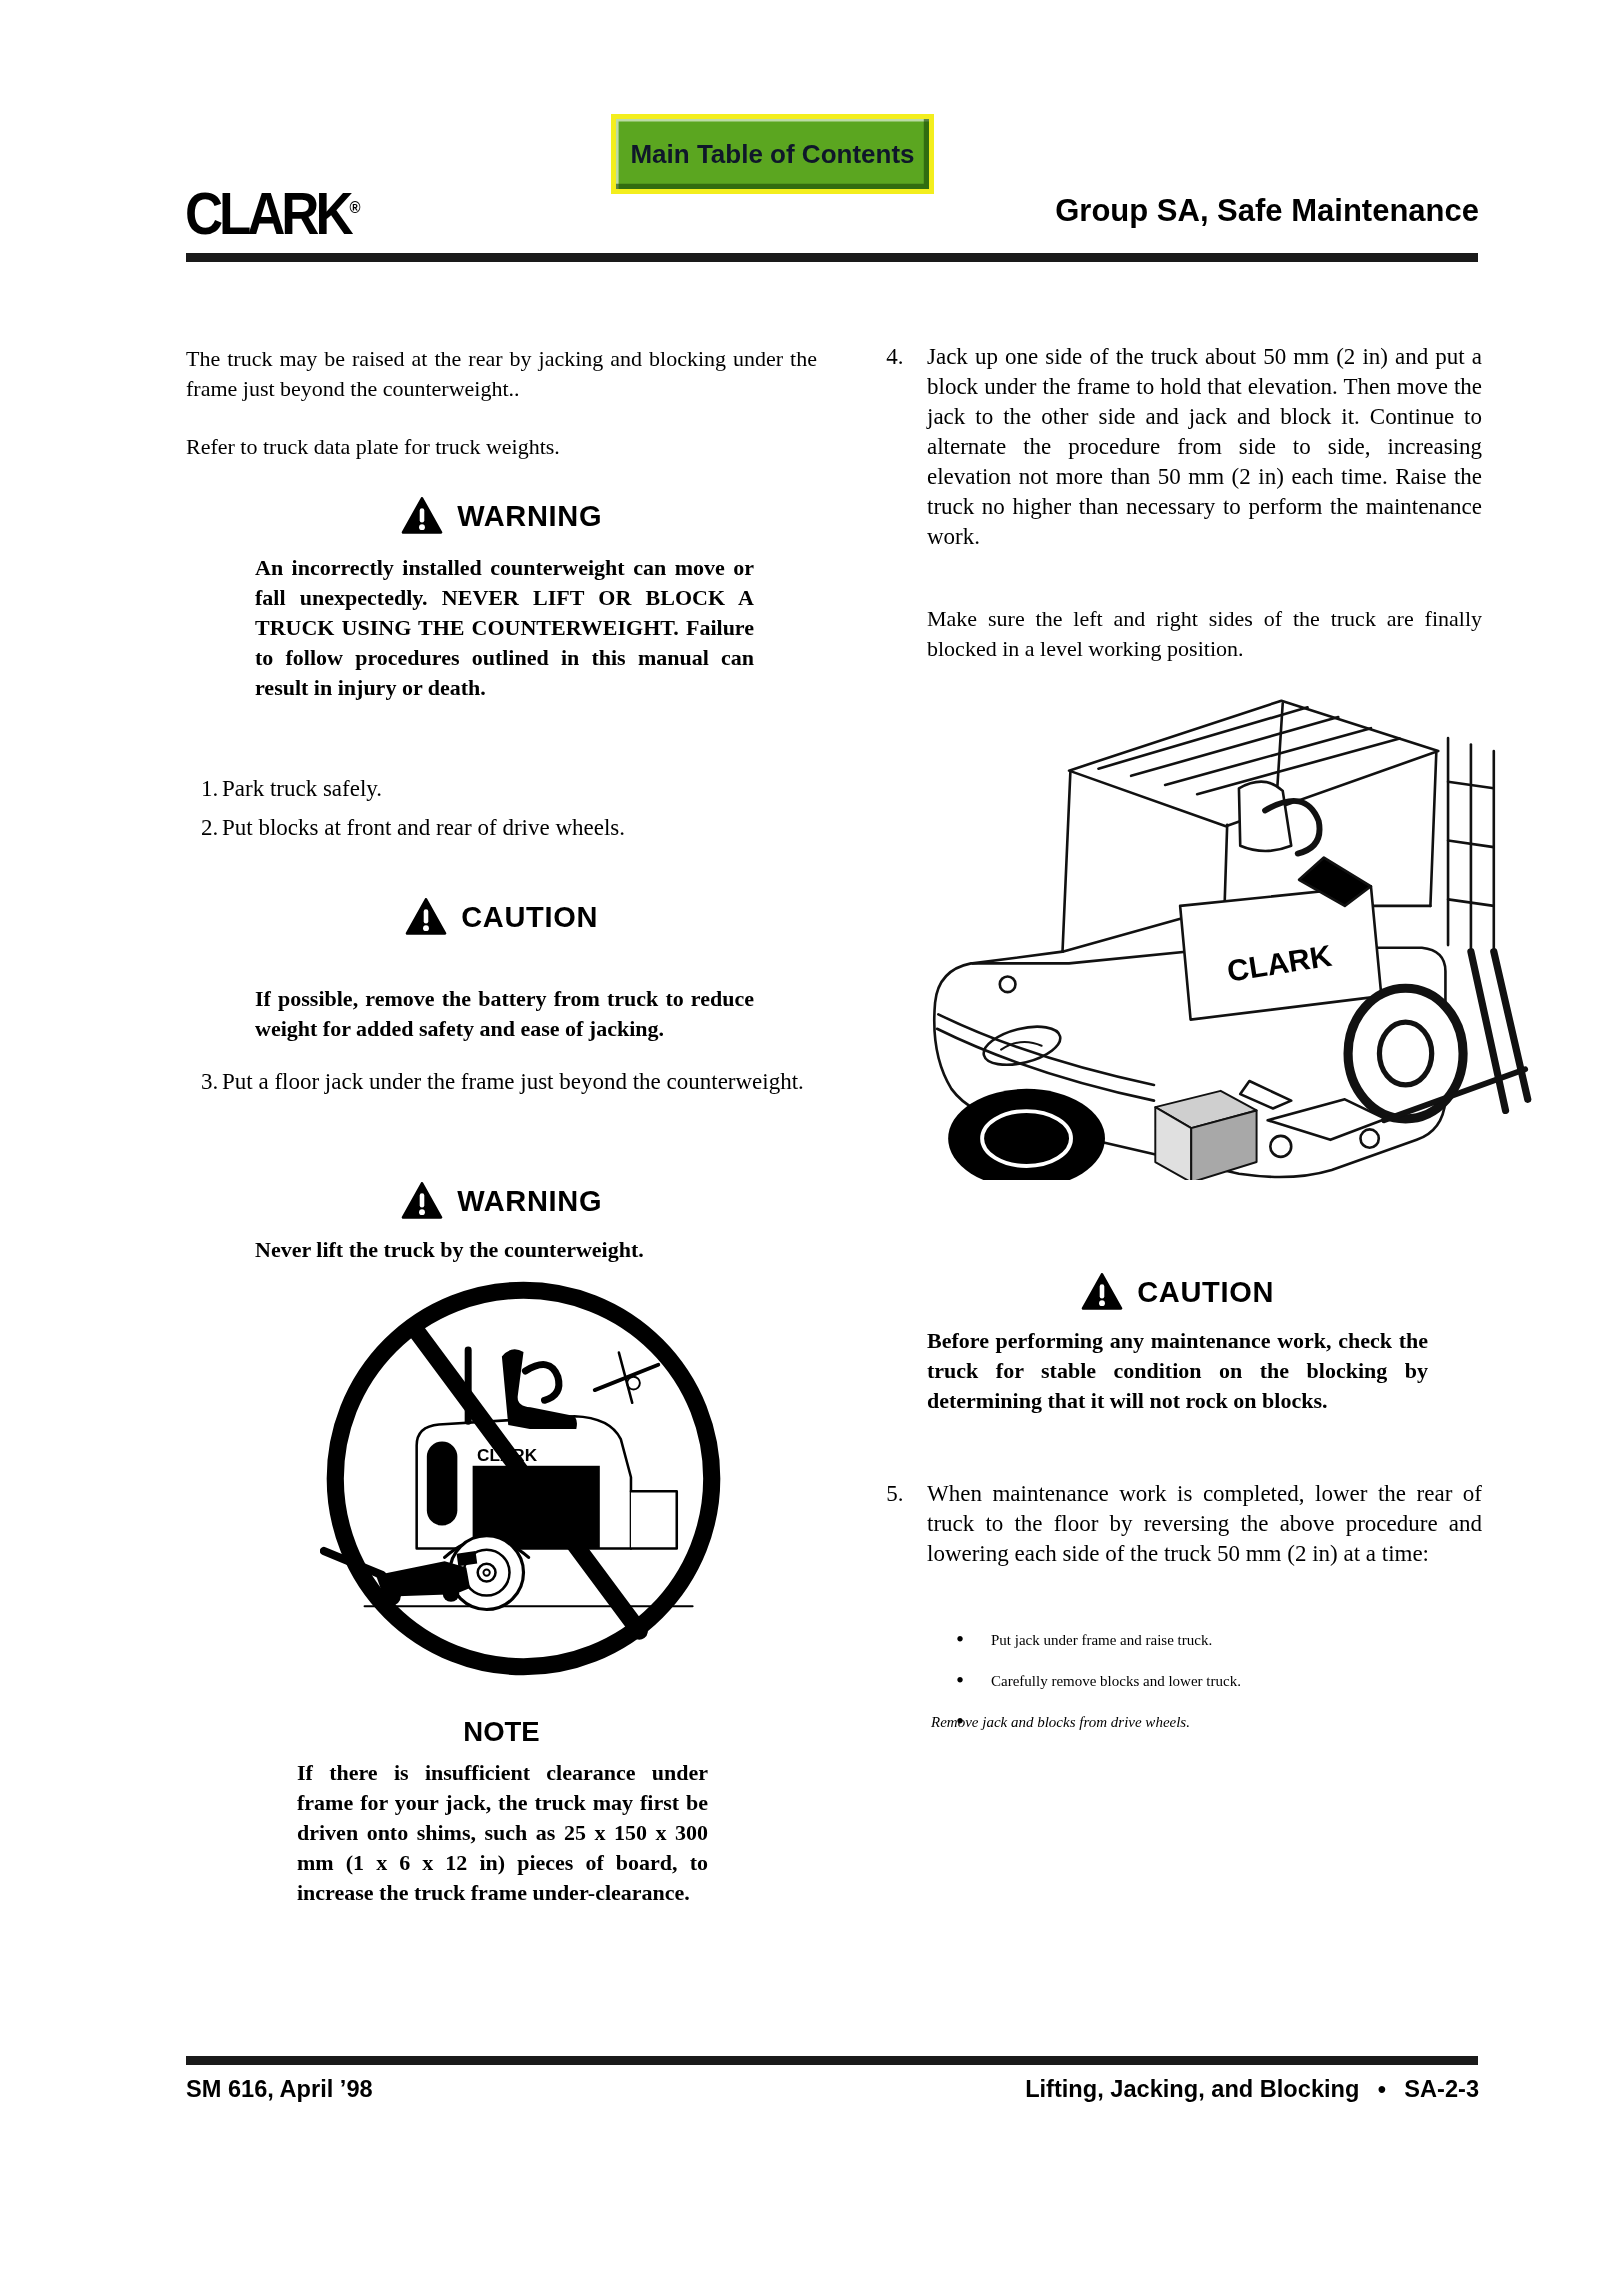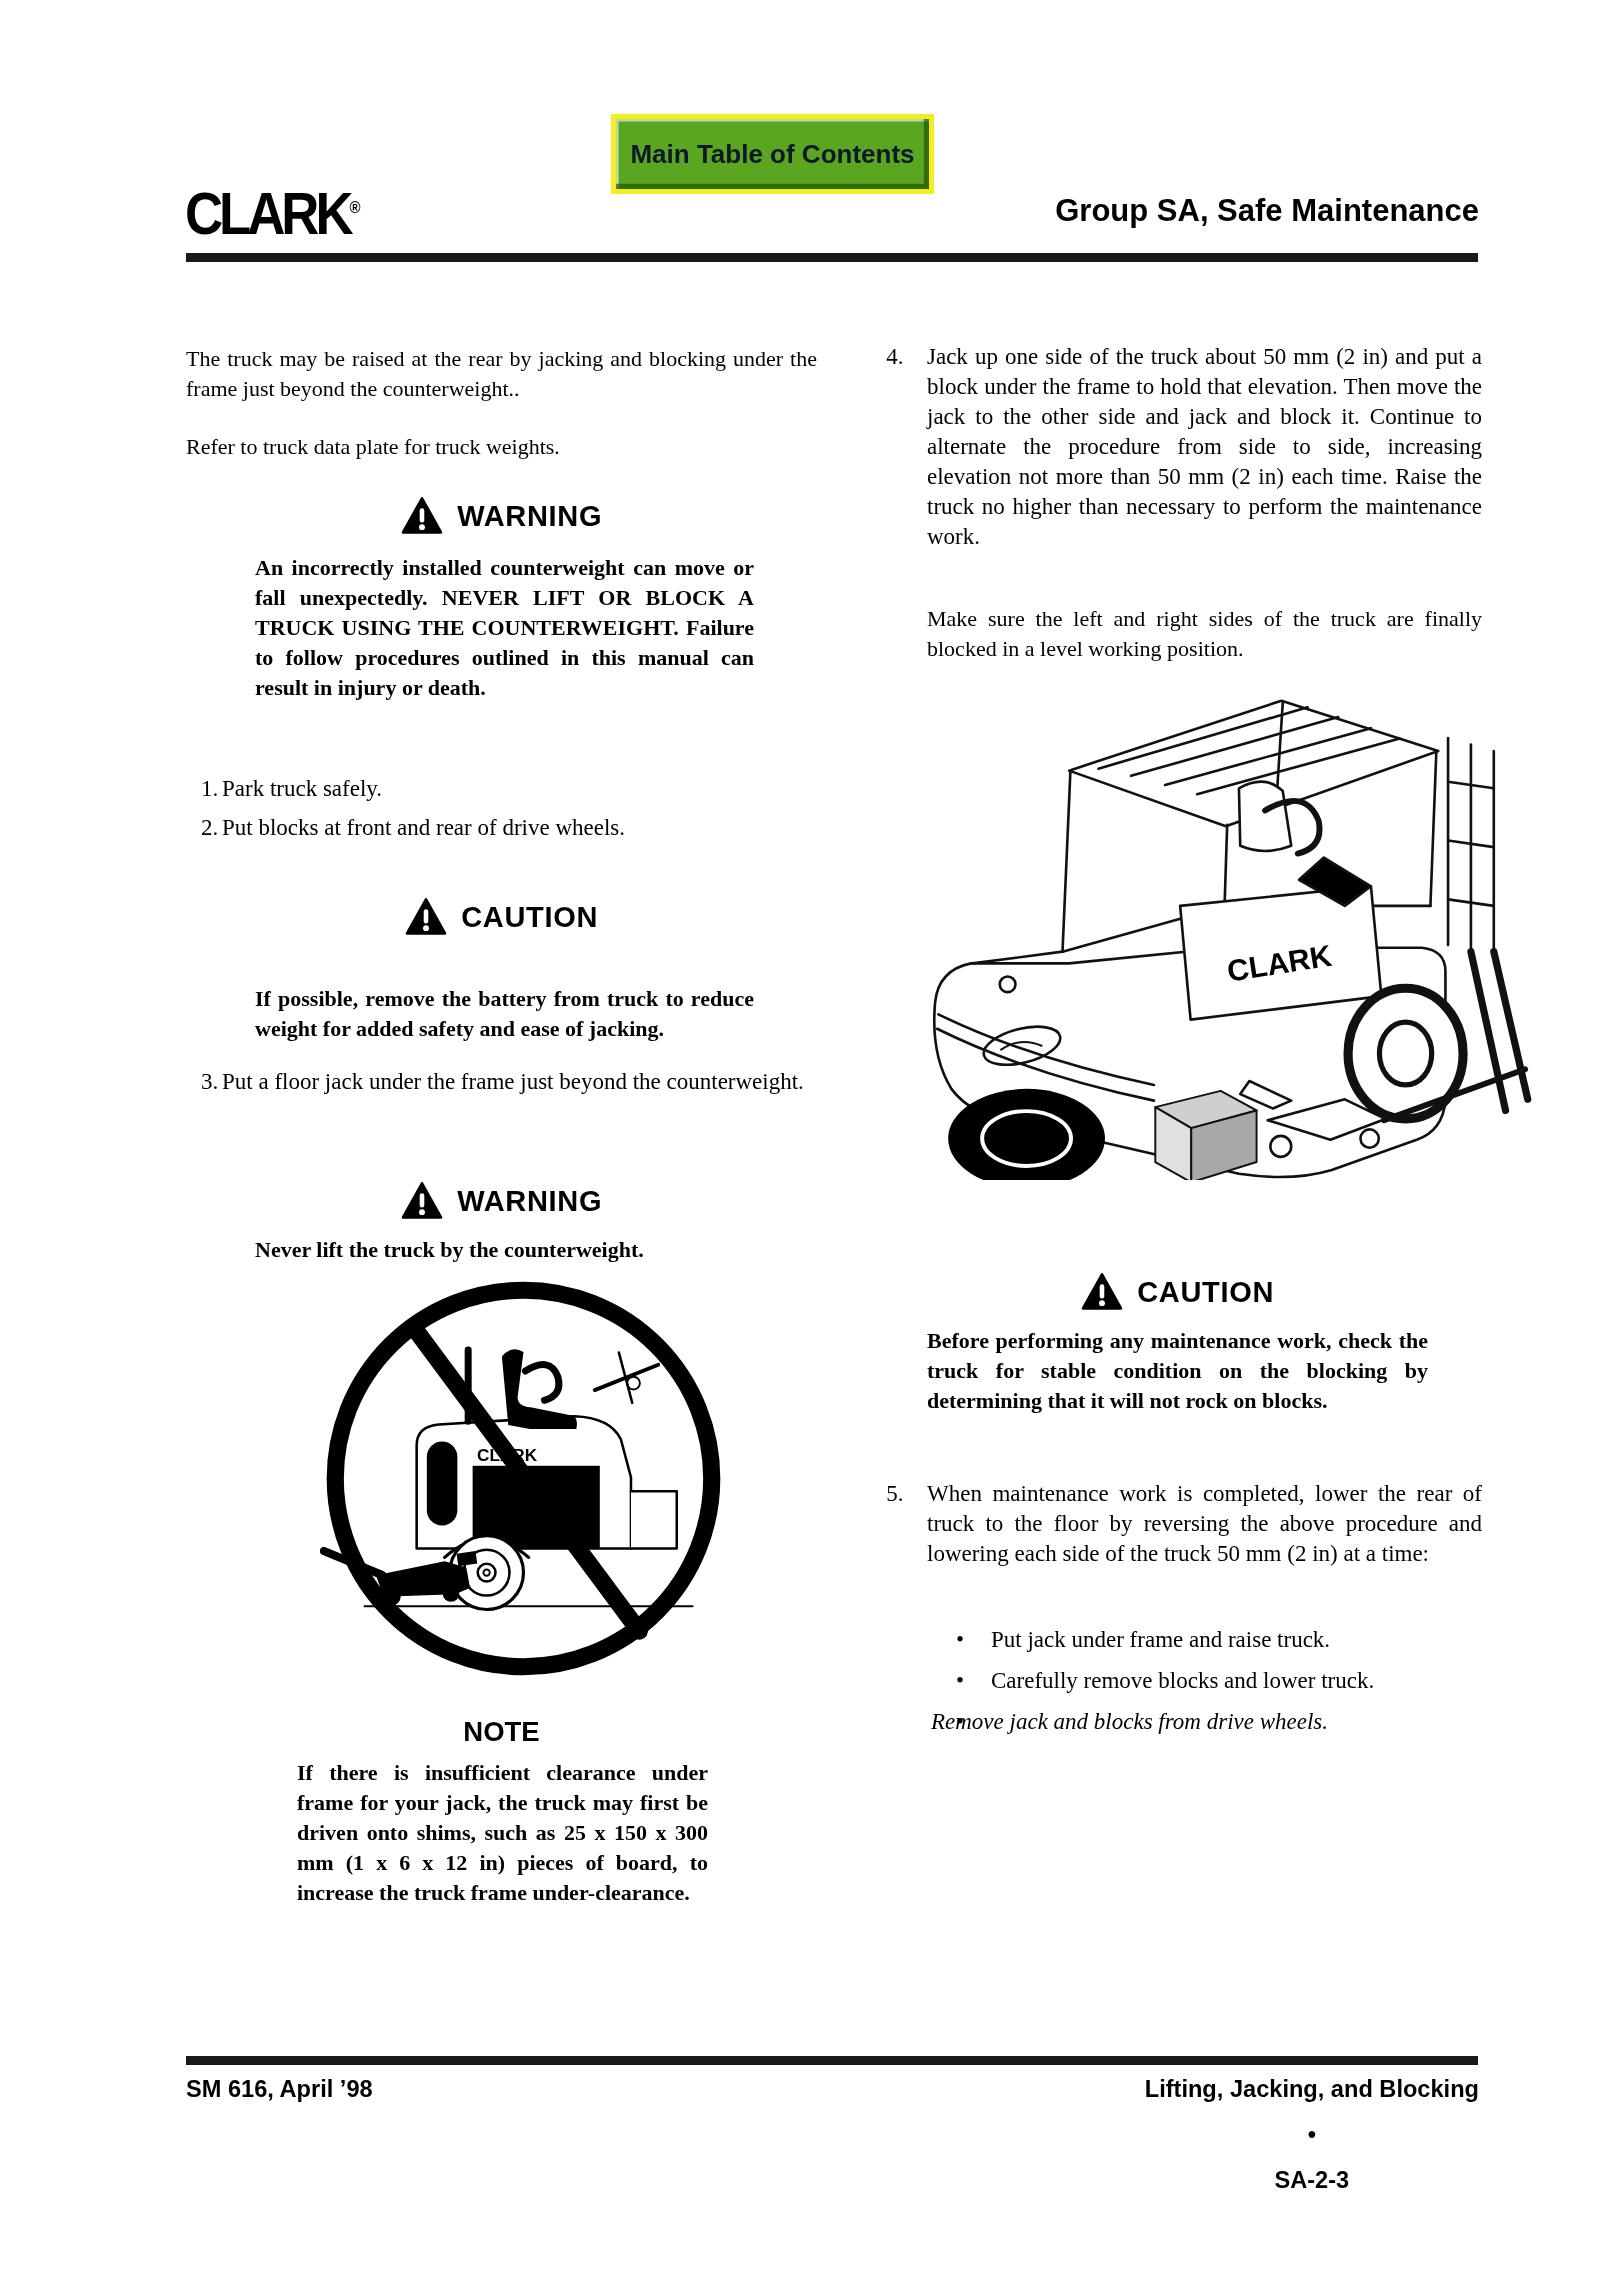--- a/index.html
+++ b/index.html
@@ -40,29 +40,29 @@
   .bold{font-weight:bold;}
 
   .sig{display:flex;align-items:center;justify-content:center;gap:14.4px;}
   .sig-label{font:bold 29px "Liberation Sans",sans-serif;letter-spacing:0.7px;}
   .sig svg{display:block;}
 
   .step .num{position:absolute;font-size:23px;line-height:30px;}
   .step .txt{display:block;font-size:23px;line-height:30px;}
 
   .bullet-row .marker{position:absolute;font-size:23px;line-height:30px;}
-  .bullet-row .txt{display:block;font-size:23px;line-height:30px;}
+  .bullet-row .txt{display:block;font-size:15px;line-height:30px;}
 
   .note-head{font:bold 27.5px "Liberation Sans",sans-serif;}
 
   
   .bottom-rule{left:186px;top:2056px;width:1292px;height:8.5px;background:#1a1a1a;}
   .footer-left{left:186px;top:2076px;font:bold 23.6px "Liberation Sans",sans-serif;}
   .footer-right{right:144px;top:2076px;font:bold 23.6px "Liberation Sans",sans-serif;
-    display:flex;gap:18.3px;align-items:center;flex-direction:column;}
+    display:flex;gap:18.3px;align-items:center;}
 
   svg.lineart{stroke-linecap:round;stroke-linejoin:round;}
 </style>
 </head>
 <body>
 
 <div class="abs toc-btn">
   <span>Main Table of Contents</span>
 </div>
 

